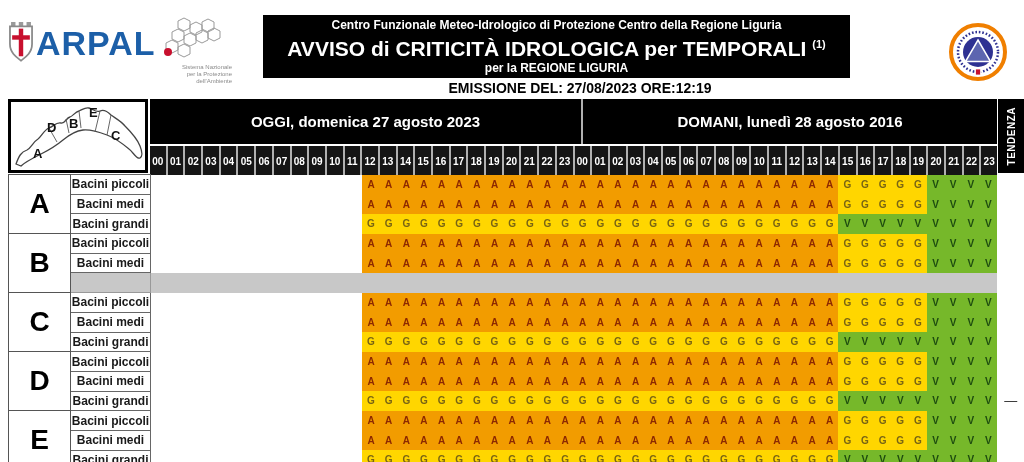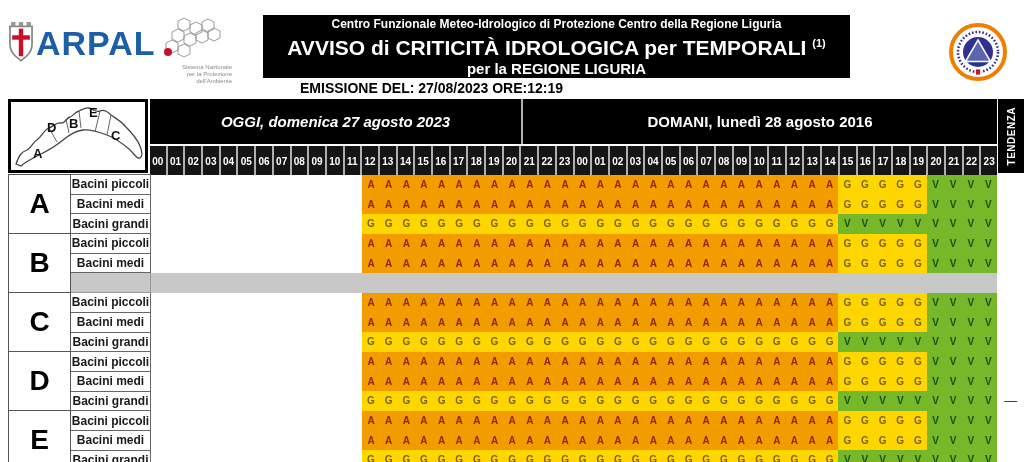--- a/index.html
+++ b/index.html
@@ -9,34 +9,34 @@
   
   .arpal-logo{position:absolute;left:6px;top:22px;display:flex;align-items:center;}
   .arpal-text{font-size:34px;font-weight:bold;color:var(--arpal-blue);letter-spacing:1px;}
   .snpa-logo{position:absolute;left:146px;top:14px;width:100px;}
   .snpa-text{font-size:6px;color:#8a8a8a;text-align:right;line-height:7px;margin-top:-6px;padding-right:14px;}
   .banner{position:absolute;left:263px;top:15px;width:587px;height:63px;background:#000;color:#fff;
           text-align:center;display:flex;flex-direction:column;justify-content:center;gap:1px;}
   .banner .l1{font-size:12px;font-weight:bold;}
   .banner .l2{font-size:21px;font-weight:bold;line-height:22px;}
   .banner .l2 sup{font-size:11px;}
-  .banner .l3{font-size:15px;font-weight:bold;}
+  .banner .l3{font-size:12px;font-weight:bold;}
   .pc-logo{position:absolute;left:948px;top:22px;}
   .url-left{position:absolute;left:5px;top:78px;font-size:15px;color:#000;}
   .url-right{position:absolute;right:2px;top:78px;font-size:15px;color:#000;}
-  .emission{position:absolute;left:300px;top:80px;width:560px;text-align:left;
+  .emission{position:absolute;left:300px;top:80px;width:560px;text-align:center;
             font-size:14px;font-weight:bold;color:#000;}
 
   
   .map-box{position:absolute;left:8px;top:99px;width:140px;height:74px;background:#fff;
            border:3px solid #000;box-sizing:border-box;}
   .day-headers{position:absolute;left:150px;top:99px;width:847px;height:45px;display:flex;gap:2px;background:#b0b0b0;}
   .day-cell{background:#000;color:#fff;font-size:15px;font-weight:bold;display:flex;
             align-items:center;justify-content:center;}
-  .day-today{width:371px;font-style:italic;} .day-tomorrow{flex:1;}
+  .day-today{width:431px;} .day-tomorrow{flex:1;}
   .hours-row{position:absolute;left:150px;top:146px;width:847px;height:31px;display:flex;gap:2px;background:#b0b0b0;}
   .hour-cell{flex:1;background:#151515;color:#fff;font-size:10px;font-weight:bold;display:flex;
              align-items:center;justify-content:center;}
   .tend-header{position:absolute;left:998px;top:99px;width:26px;height:74px;background:#000;color:#fff;
                display:flex;align-items:center;justify-content:center;}
   .tend-header span{writing-mode:vertical-rl;transform:rotate(180deg);font-size:10px;font-weight:bold;letter-spacing:.5px;}
 
   
   table.risk{position:absolute;left:8px;top:174px;width:1016px;height:281px;border-collapse:collapse;
              table-layout:fixed;}

